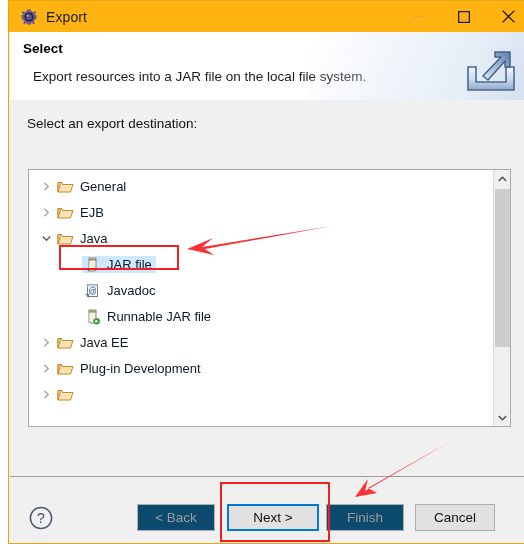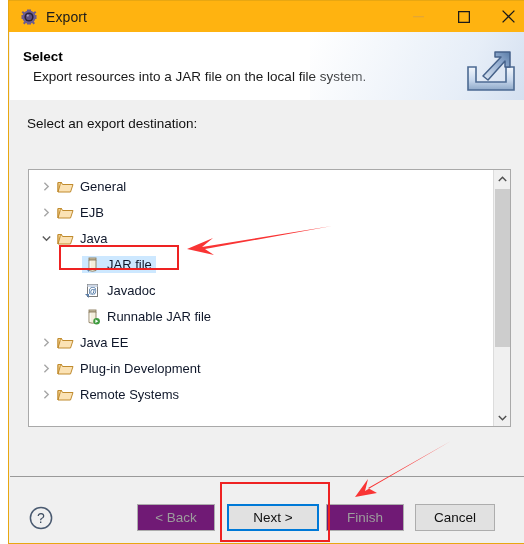--- a/index.html
+++ b/index.html
@@ -80,21 +80,20 @@
     width: 220px; height: 68px;
     background: linear-gradient(115deg, rgba(255,255,255,0) 0%, rgba(222,232,245,0.75) 70%, rgba(206,219,238,0.9) 100%);
     pointer-events: none;
   }
   .header-title {
     position: absolute;
     left: 13px; top: 9px;
     font-size: 13.5px;
     font-weight: bold;
     color: #000000;
-    margin-top: 8px;
   }
   .header-desc {
     position: absolute;
     left: 23px; top: 37px;
     font-size: 13.5px;
     color: #1a1a1a;
   }
   .header-graphic {
     position: absolute;
     right: 13px; top: 11px;
@@ -229,21 +228,21 @@
   .btn {
     position: absolute;
     top: 503px;
     height: 27px;
     box-sizing: border-box;
     display: flex;
     align-items: center;
     justify-content: center;
     font-size: 13.5px;
     border: 1px solid #adadad;
-    background: #701a75;
+    background: #0c4a6e;
     color: #9d9d9d;
   }
   .btn.enabled {
     background: #e1e1e1;
     border: 1px solid #adadad;
     color: #111111;
   }
   .btn.focus {
     background: #e1e1e1;
     border: 2px solid #0079d7;
@@ -447,21 +446,20 @@
             <span class="twisty">
               <svg width="7" height="9" viewBox="0 0 7 9">
                 <path d="M1.4 0.8 L5.2 4.5 L1.4 8.2" fill="none" stroke="#a6a6a6" stroke-width="1.4"></path>
               </svg>
             </span>
             <span class="sel-wrap">
               <span class="ficon"><svg width="17" height="15" viewBox="0 0 17 15">
                   <path d="M1 3.5 L1 13 L13.5 13 L16 5.5 L5.5 5.5 L4.5 3.5 Z" fill="#fbe2b4" stroke="#c08b2e" stroke-width="1"></path>
                   <path d="M1 3.5 L1 13 L3.2 5.5 L4.5 3.5 Z" fill="#f6d391" stroke="#c08b2e" stroke-width="1"></path>
                 </svg></span>
-              <span class="tlabel">Remote Systems</span>
             </span>
           </div>
         </div>
 
       <div class="vscroll">
         <div class="arrow up">
           <svg width="9" height="6" viewBox="0 0 9 6">
             <path d="M0.8 5 L4.5 1.2 L8.2 5" fill="none" stroke="#4f4f4f" stroke-width="1.4"></path>
           </svg>
         </div>

